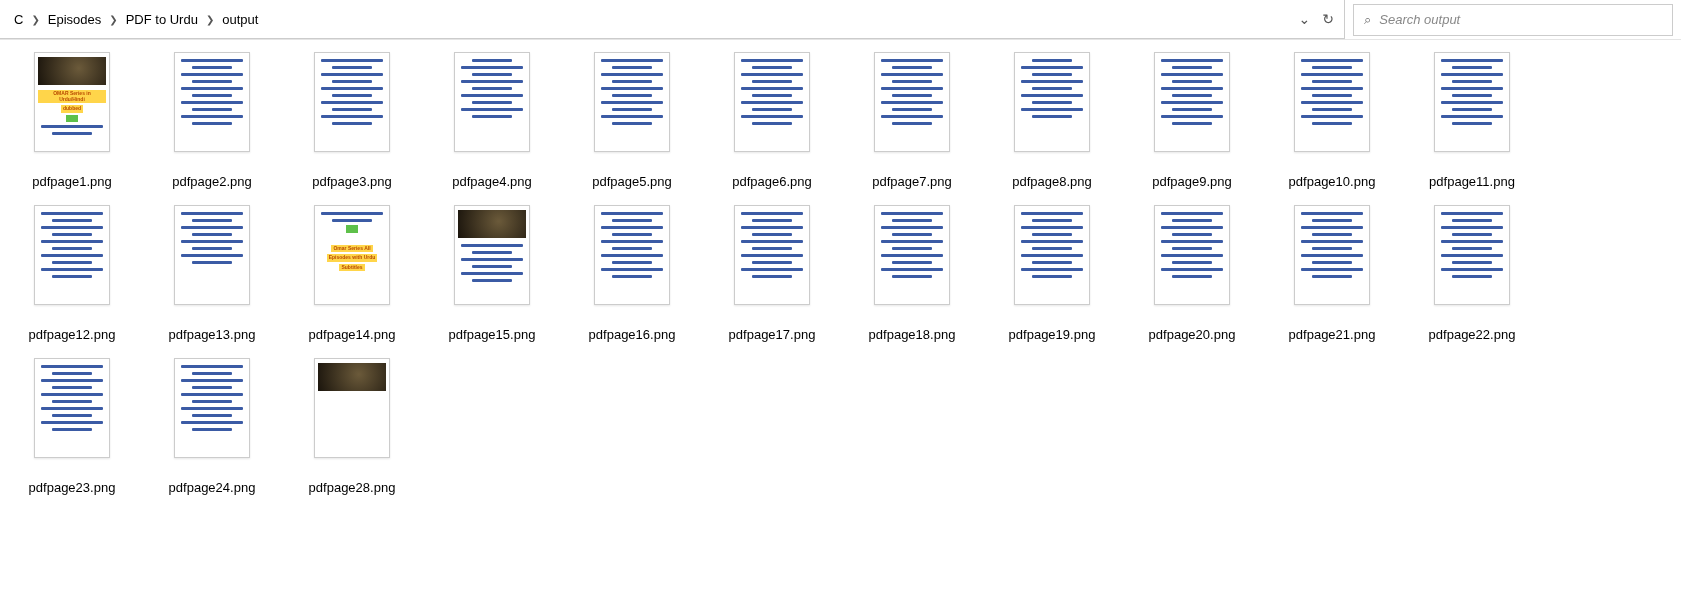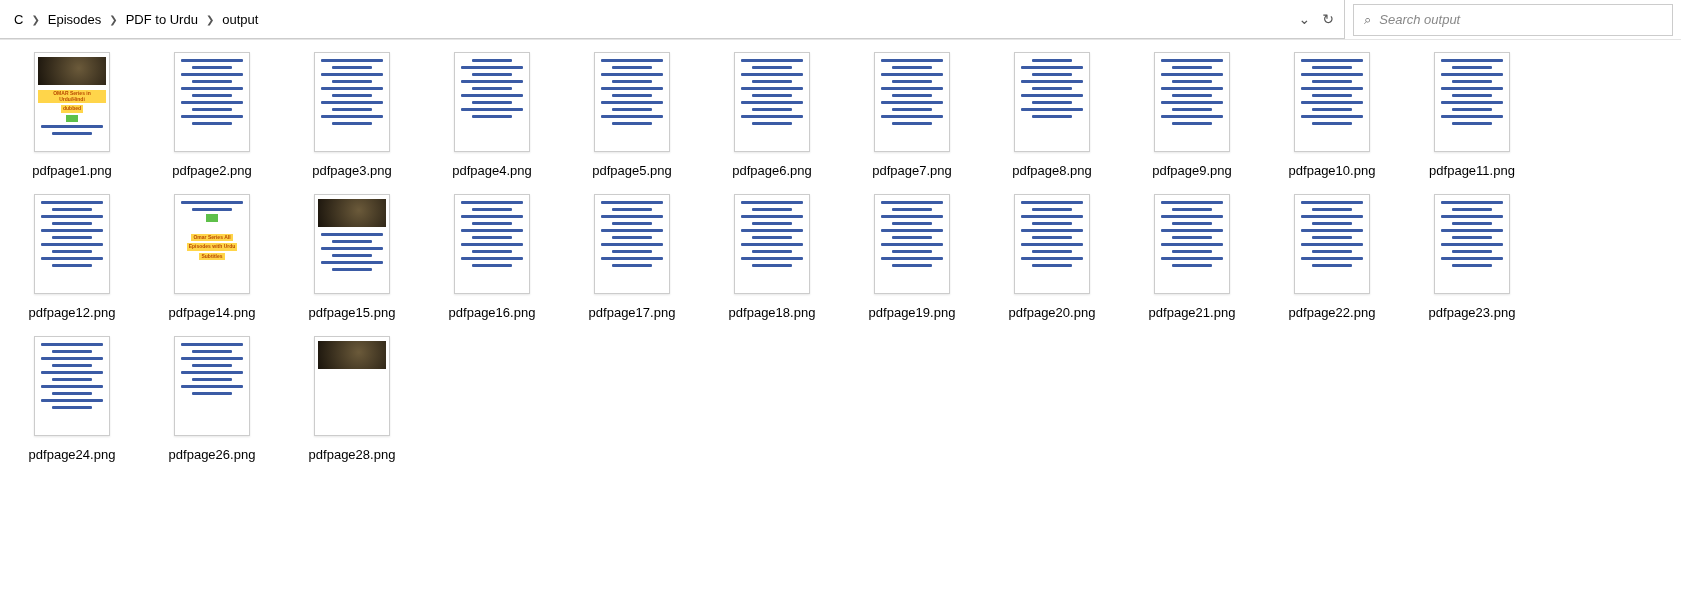--- a/index.html
+++ b/index.html
@@ -19,21 +19,21 @@
 .grid { display: flex; flex-wrap: wrap; }
 .item { width: 132px; margin: 0 4px 16px 4px; display: flex; flex-direction: column; align-items: center; }
 .thumb { width: 76px; height: 100px; border: 1px solid #ccc; background: #fff; display: flex; flex-direction: column; justify-content: flex-start; align-items: center; padding: 4px 3px; box-shadow: 0 1px 2px rgba(0,0,0,0.1); overflow: hidden; }
 .thumb.darktop::before { content: ""; display: block; width: 68px; height: 28px; background: radial-gradient(circle at 60% 40%, #6b5a3a, #1a140c); margin-bottom: 4px; }
 .thumb .line { height: 3px; margin: 2px 0; border-radius: 1px; }
 .thumb .tblue { background: #3b5ba5; }
 .thumb .st { width: 90%; }
 .thumb .sm { width: 60%; }
 .thumb .hl { display: inline-block; background: #ffd54a; color: #b84a00; font-size: 5px; font-weight: bold; padding: 1px 2px; margin: 1px 0; text-align: center; line-height: 1.1; }
 .thumb .hl2 { background: #5ec04a; }
-.fname { margin-top: 11px; font-size: 13px; text-align: center; white-space: nowrap; }
+.fname { margin-top: 22px; font-size: 13px; text-align: center; white-space: nowrap; }
 </style>
 </head>
 <body>
 
 <div class="toolbar">
   <div class="breadcrumbs">
     <span class="crumb">C</span>
     <span class="chev">❯</span>
     <span class="crumb">Episodes</span>
     <span class="chev">❯</span>
@@ -232,20 +232,33 @@
         <div class="line tblue st"></div>
           <div class="line tblue sm"></div>
         <div class="line tblue st"></div>
           <div class="line tblue sm"></div>
         <div class="line tblue st"></div>
           <div class="line tblue sm"></div>
       </div>
       <div class="fname">pdfpage12.png</div>
     </div>
 
+    <div class="item">
+      <div class="thumb">
+        <div class="line tblue st"></div>
+          <div class="line tblue sm"></div>
+        <div class="line tblue st"></div>
+          <div class="line tblue sm"></div>
+        <div class="line tblue st"></div>
+          <div class="line tblue sm"></div>
+        <div class="line tblue st"></div>
+          <div class="line tblue sm"></div>
+      </div>
+      <div class="fname">pdfpage13.png</div>
+    </div>
 
     <div class="item">
       <div class="thumb">
         <div class="line tblue st"></div>
           <div class="line tblue sm"></div>
         <span class="hl hl2">&nbsp;&nbsp;&nbsp;&nbsp;&nbsp;&nbsp;</span>
         <div style="height:10px"></div>
         <span class="hl">Omar Series All</span>
         <span class="hl">Episodes with Urdu</span>
         <span class="hl">Subtitles</span>
@@ -403,33 +416,20 @@
           <div class="line tblue sm"></div>
         <div class="line tblue st"></div>
           <div class="line tblue sm"></div>
         <div class="line tblue st"></div>
           <div class="line tblue sm"></div>
       </div>
       <div class="fname">pdfpage24.png</div>
     </div>
 
 
-    <div class="item">
-      <div class="thumb">
-        <div class="line tblue st"></div>
-          <div class="line tblue sm"></div>
-        <div class="line tblue st"></div>
-          <div class="line tblue sm"></div>
-        <div class="line tblue st"></div>
-          <div class="line tblue sm"></div>
-        <div class="line tblue st"></div>
-          <div class="line tblue sm"></div>
-      </div>
-      <div class="fname">pdfpage26.png</div>
-    </div>
 
 
     <div class="item">
       <div class="thumb darktop"></div>
       <div class="fname">pdfpage28.png</div>
     </div>
 
   </div>
 </div>
 

